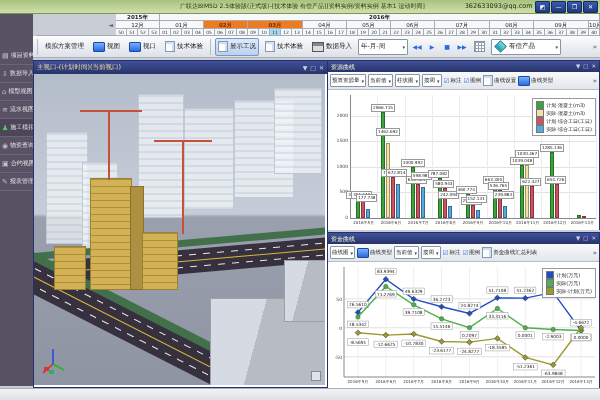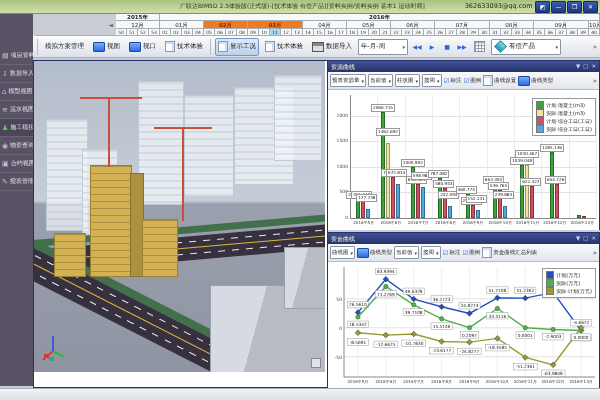--- a/index.html
+++ b/index.html
@@ -268,20 +268,27 @@
       <span class="sb-ic">▣</span>
       <span>合约视图</span>
     </div>
     <div class="sb-item">
       <span class="sb-ic">✎</span>
       <span>报表管理</span>
     </div>
   </div>
 
 <div class="vp">
+  <div class="vp-head">
+    <span>主视口-(计划时间)(当前视口)</span>
+    <span class="spacer"></span>
+    <span class="hic">▼</span>
+    <span class="hic">□</span>
+    <span class="hic">✕</span>
+  </div>
   <div class="scene">
 
     <div class="bldg" style="left:12px;top:58px;width:40px;height:110px"></div>
     <div class="bldg" style="left:48px;top:88px;width:34px;height:86px"></div>
     <div class="bldg" style="left:104px;top:20px;width:44px;height:122px"></div>
     <div class="bldg" style="left:150px;top:34px;width:48px;height:100px"></div>
     <div class="bldg" style="left:200px;top:26px;width:58px;height:96px"></div>
     <div class="bldg" style="left:240px;top:14px;width:46px;height:84px"></div>
 
     <div class="road" style="left:-12px;top:176px;width:320px;height:24px;transform:rotate(-5deg)">

